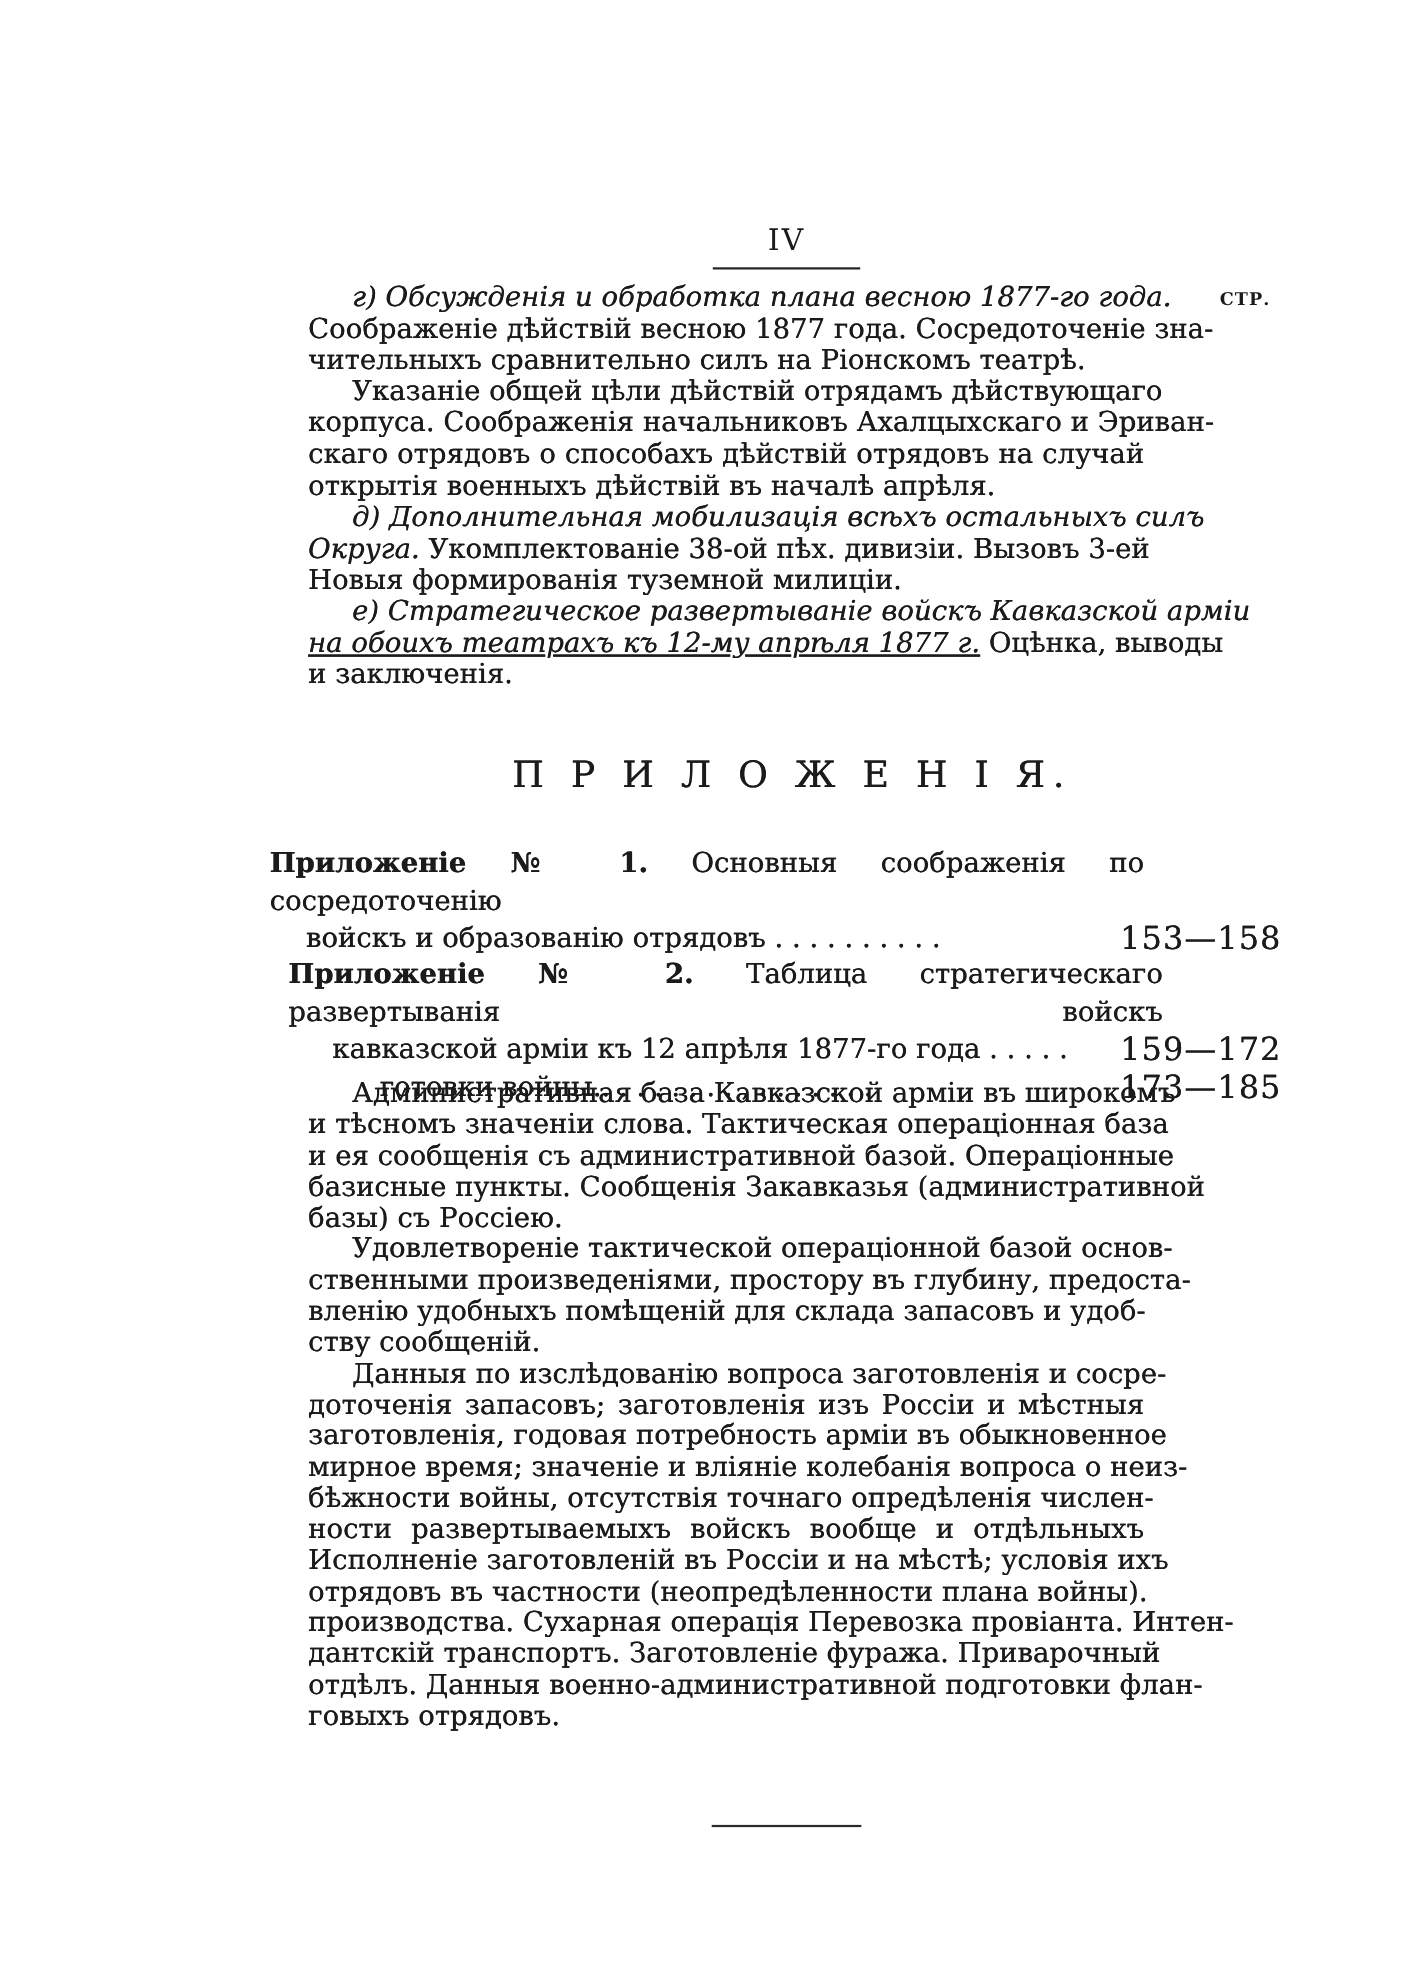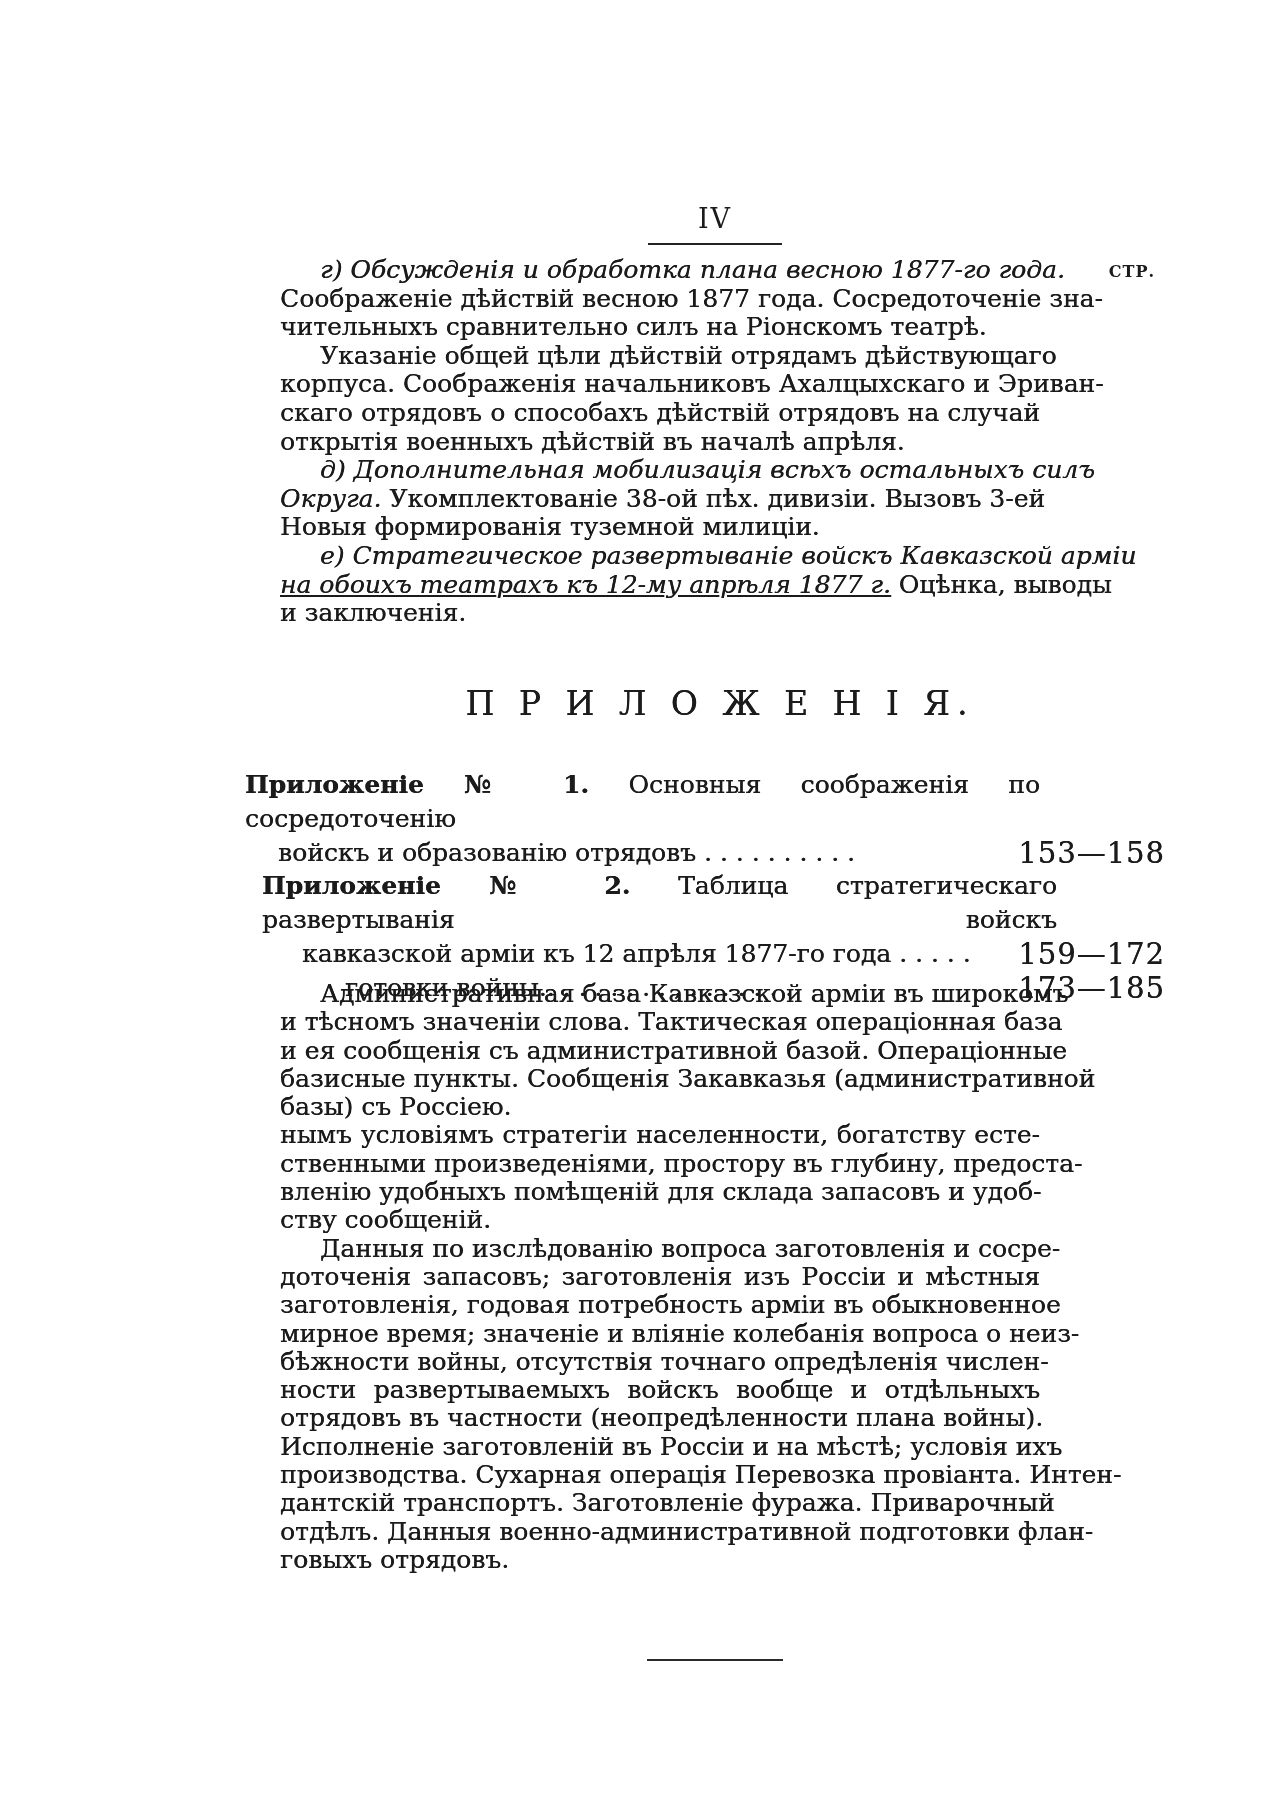--- a/index.html
+++ b/index.html
@@ -107,34 +107,34 @@
 
 <div id="sec2" class="abs">
     <div>
       <div class="bline indent"><span>Административная база Кавказской арміи въ широкомъ</span></div>
       <div class="bline"><span>и тѣсномъ значеніи слова. Тактическая операціонная база</span></div>
       <div class="bline"><span>и ея сообщенія съ административной базой. Операціонные</span></div>
       <div class="bline"><span>базисные пункты. Сообщенія Закавказья (административной</span></div>
       <div class="bline last"><span>базы) съ Россіею.</span></div>
     </div>
     <div>
-      <div class="bline"><span>нымъ условіямъ стратегіи населенности, богатству есте-</span></div>
+      <div class="bline indent"><span>Удовлетвореніе тактической операціонной базой основ-</span></div>
       <div class="bline"><span>ственными произведеніями, простору въ глубину, предоста-</span></div>
       <div class="bline"><span>вленію удобныхъ помѣщеній для склада запасовъ и удоб-</span></div>
       <div class="bline last"><span>ству сообщеній.</span></div>
     </div>
     <div>
       <div class="bline indent"><span>Данныя по изслѣдованію вопроса заготовленія и сосре-</span></div>
       <div class="bline"><span>доточенія запасовъ; заготовленія изъ Россіи и мѣстныя</span></div>
       <div class="bline"><span>заготовленія, годовая потребность арміи въ обыкновенное</span></div>
       <div class="bline"><span>мирное время; значеніе и вліяніе колебанія вопроса о неиз-</span></div>
       <div class="bline"><span>бѣжности войны, отсутствія точнаго опредѣленія числен-</span></div>
       <div class="bline"><span>ности развертываемыхъ войскъ вообще и отдѣльныхъ</span></div>
+      <div class="bline"><span>Исполненіе заготовленій въ Россіи и на мѣстѣ; условія ихъ</span></div>
       <div class="bline"><span>отрядовъ въ частности (неопредѣленности плана войны).</span></div>
-      <div class="bline"><span>Исполненіе заготовленій въ Россіи и на мѣстѣ; условія ихъ</span></div>
       <div class="bline"><span>производства. Сухарная операція Перевозка провіанта. Интен-</span></div>
       <div class="bline"><span>дантскій транспортъ. Заготовленіе фуража. Приварочный</span></div>
       <div class="bline"><span>отдѣлъ. Данныя военно-административной подготовки флан-</span></div>
       <div class="bline last"><span>говыхъ отрядовъ.</span></div>
     </div>
   </div>
 
 <div id="rule-bottom" class="abs"></div>
 
 </body></html>

